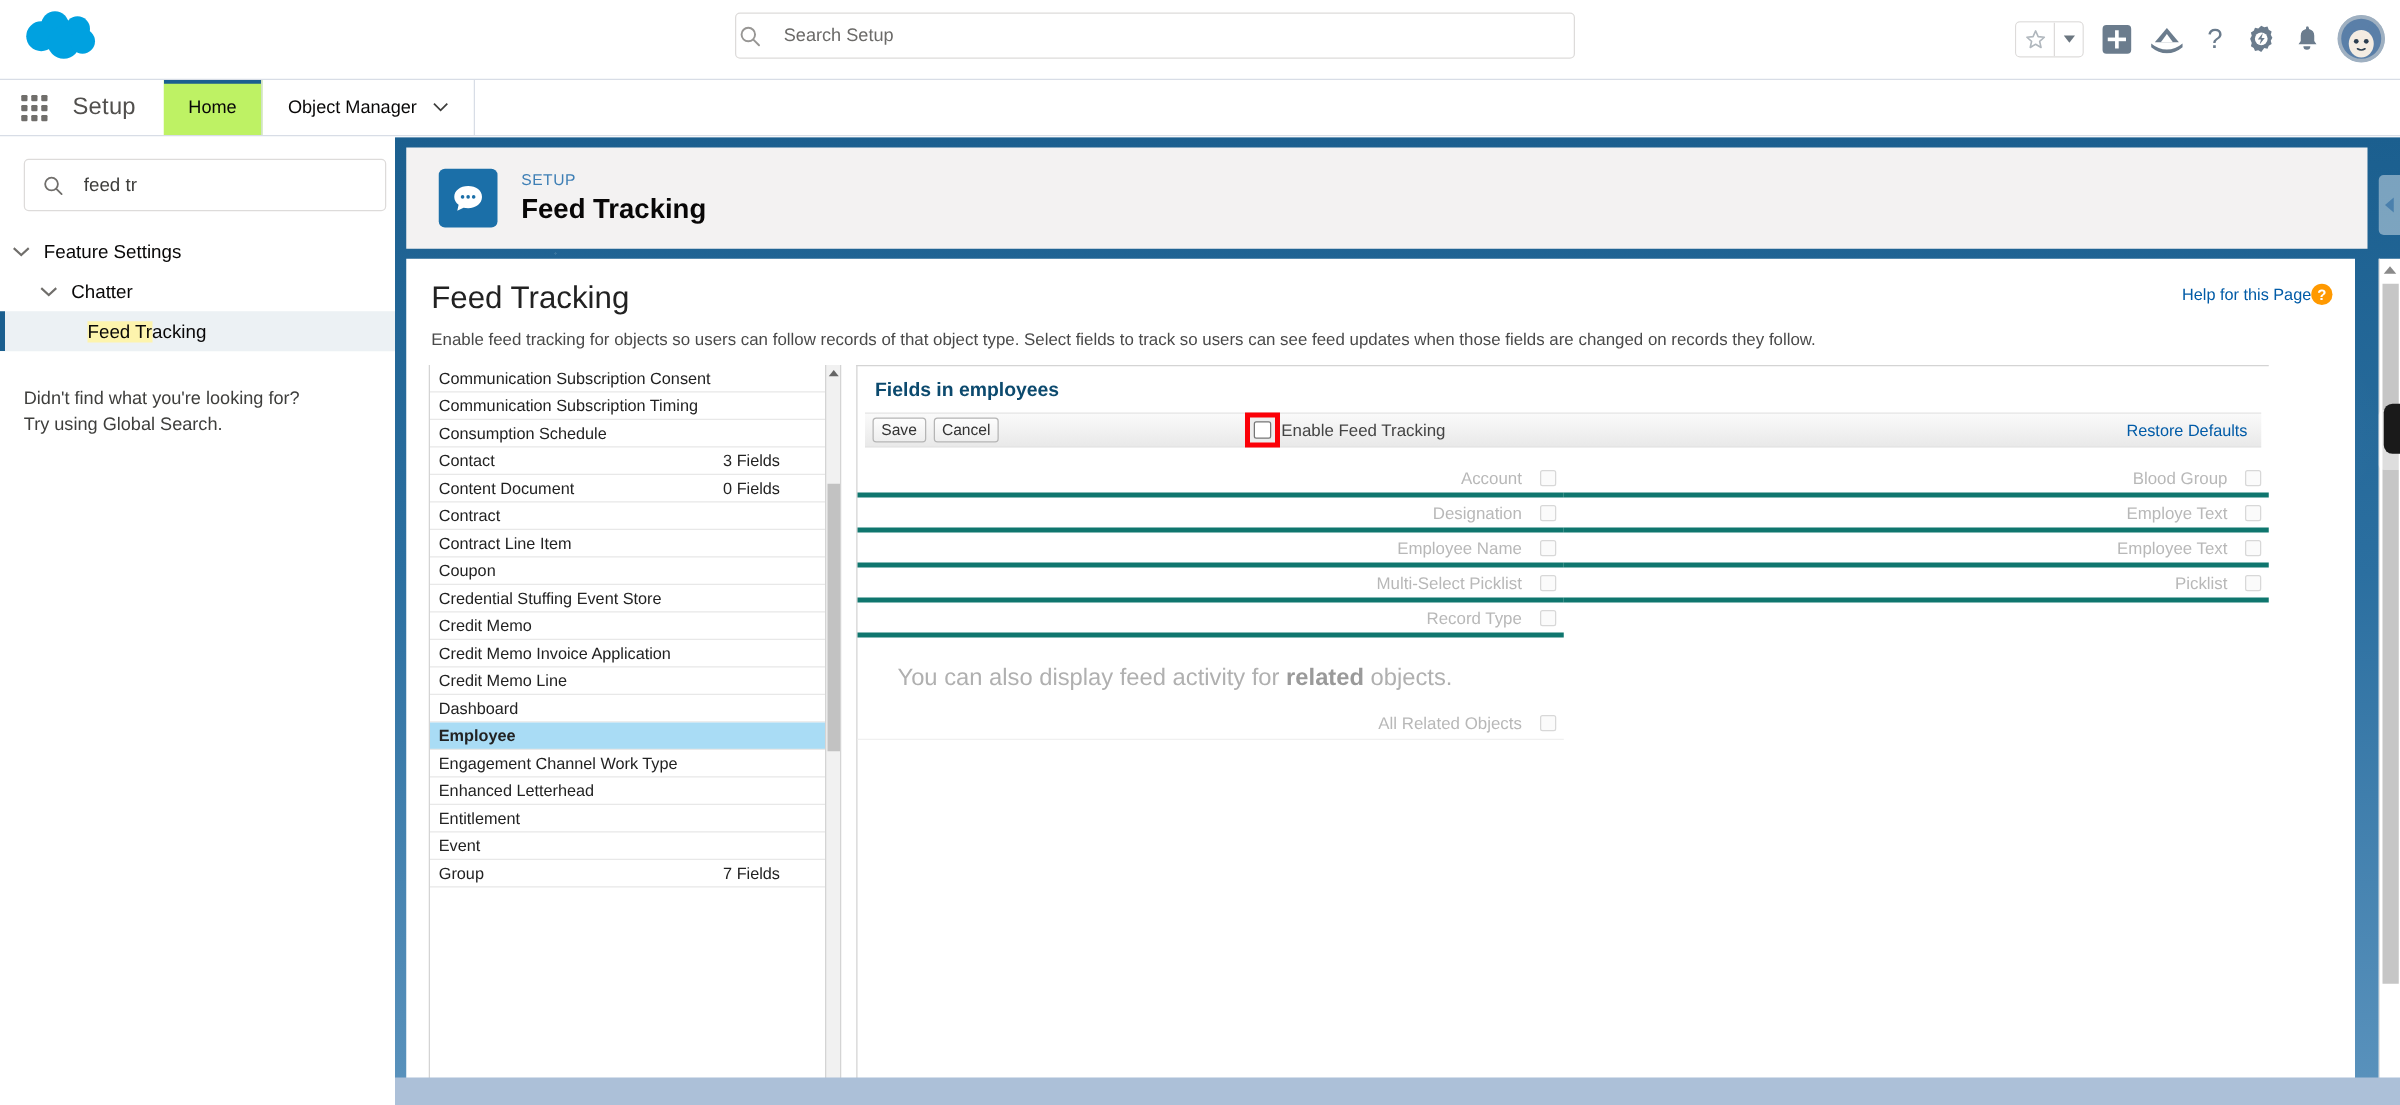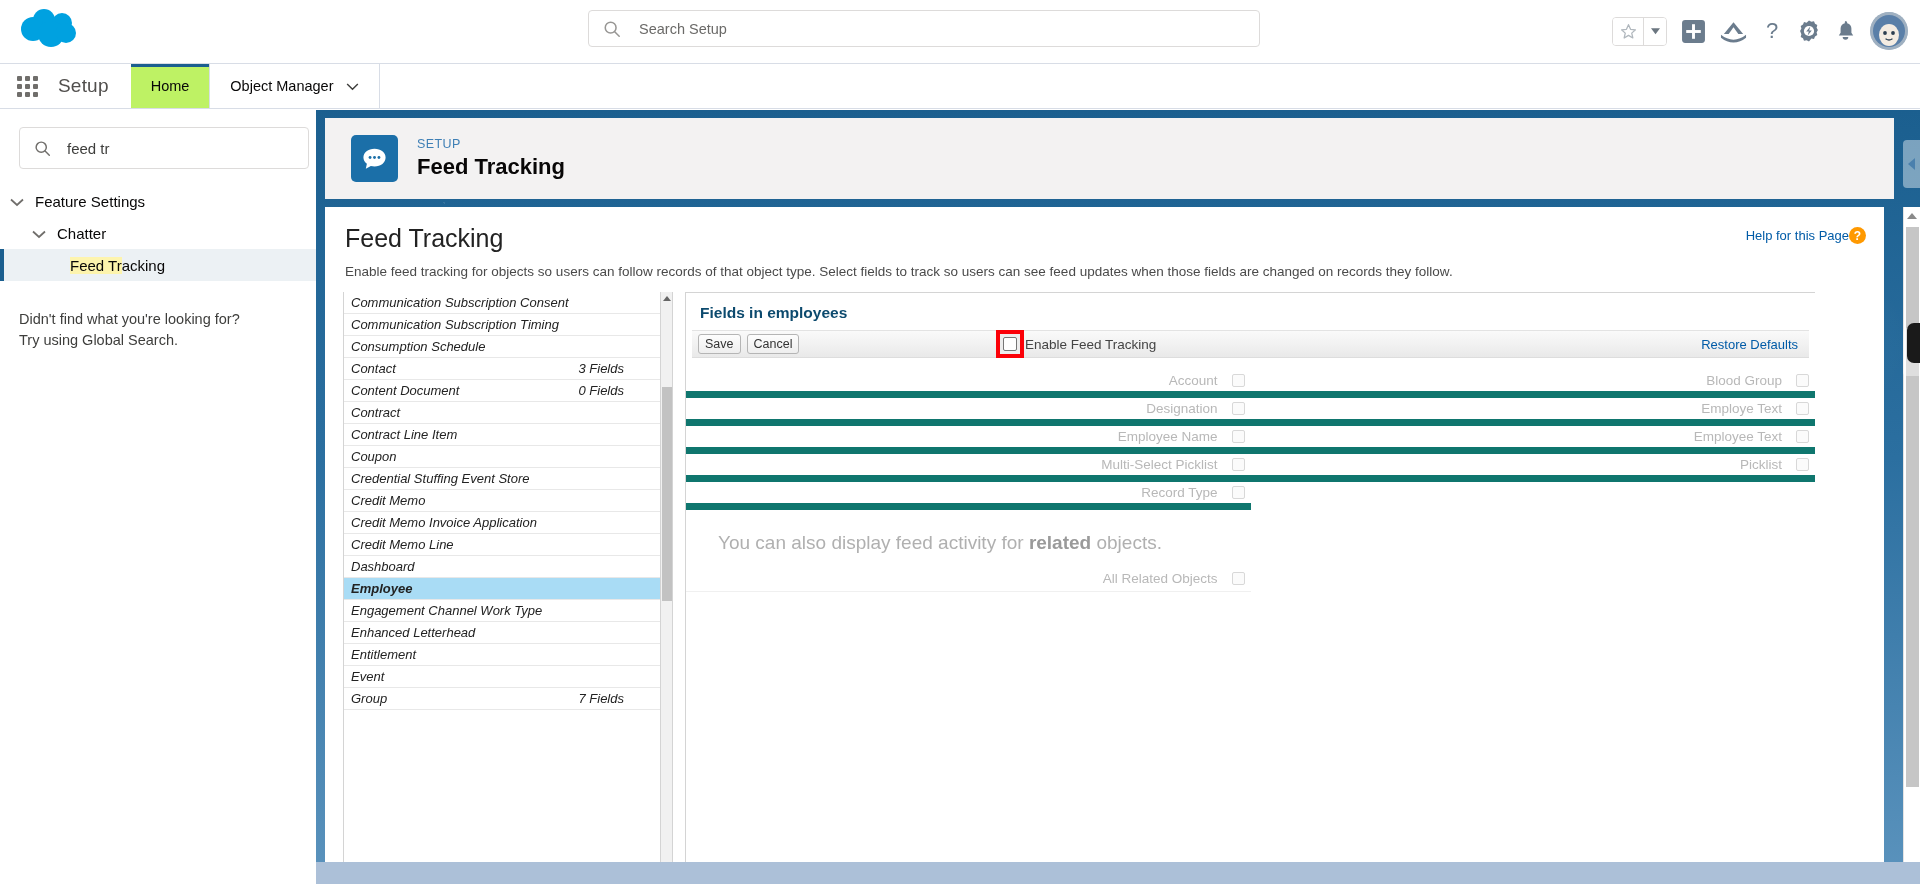--- a/index.html
+++ b/index.html
@@ -24,21 +24,21 @@
   }
   .global-search-wrap {
     position: absolute; left: 588px; top: 10px;
     width: 672px; height: 37px;
   }
   .global-search {
     width: 100%; height: 100%;
     border: 1px solid #dddbda; border-radius: 4px;
     background: #fff;
     display: flex; align-items: center;
-    padding-left: 14px;
+    padding-left: 2px;
   }
   .global-search .s-icon { width: 18px; height: 18px; opacity: .72; }
   .global-search input {
     border: none; outline: none; background: transparent;
     font-family: "Liberation Sans", sans-serif;
     font-size: 14.5px; color: #514f4d;
     margin-left: 16px; width: 560px;
   }
   .global-search input::placeholder { color: #6b6a68; }
 
@@ -215,21 +215,21 @@
     border: 1px solid #d4d4d4; border-top: none;
     overflow: hidden; background: #fff;
   }
   .obj-scroll { width: 318px; }
   .obj-row {
     height: 22px; line-height: 21px;
     border-bottom: 1px solid #e8e8e8;
     font-size: 13px; color: #222;
     padding: 0 8px 0 7px;
     display: flex; align-items: center; justify-content: space-between;
-    cursor: pointer; white-space: nowrap; font-style: italic;
+    cursor: pointer; white-space: nowrap;
   }
   .obj-row.selected { background: #a9dcf5; font-weight: bold; }
   .obj-count { font-size: 13px; color: #222; padding-right: 30px; }
   .obj-sb {
     position: absolute; right: 0; top: 0; width: 12px; height: 100%;
     background: #f1f1f1; border-left: 1px solid #d4d4d4;
   }
   .obj-sb-up {
     width: 0; height: 0; margin: 4px auto 0;
     border-left: 4px solid transparent; border-right: 4px solid transparent;
@@ -286,21 +286,21 @@
     font-size: 13px; color: #8a8a8a; padding: 8px 0 0 14px;
   }
   .fp-note b { color: #6e6e6e; }
 
   .field-grid {
     margin-top: 12px; display: flex;
   }
   .field-col { width: 50%; }
   .field-row {
     height: 28px; display: flex; align-items: center; justify-content: flex-end;
-    border-bottom: 7px solid #0f766e;
+    border-bottom: 4px solid #0f766e;
     padding-right: 6px;
   }
   .field-row.blank { border-bottom: none; }
   .field-label { font-size: 13.5px; color: #b8b8b8; }
   .cb-sm {
     width: 13px; height: 13px; border: 1px solid #d8d8d8; border-radius: 2px;
     background: #fbfbfb; margin-left: 14px; flex: none;
   }
   .related-note {
     margin: 22px 0 0 32px; font-size: 19px; color: #b0b0b0;

